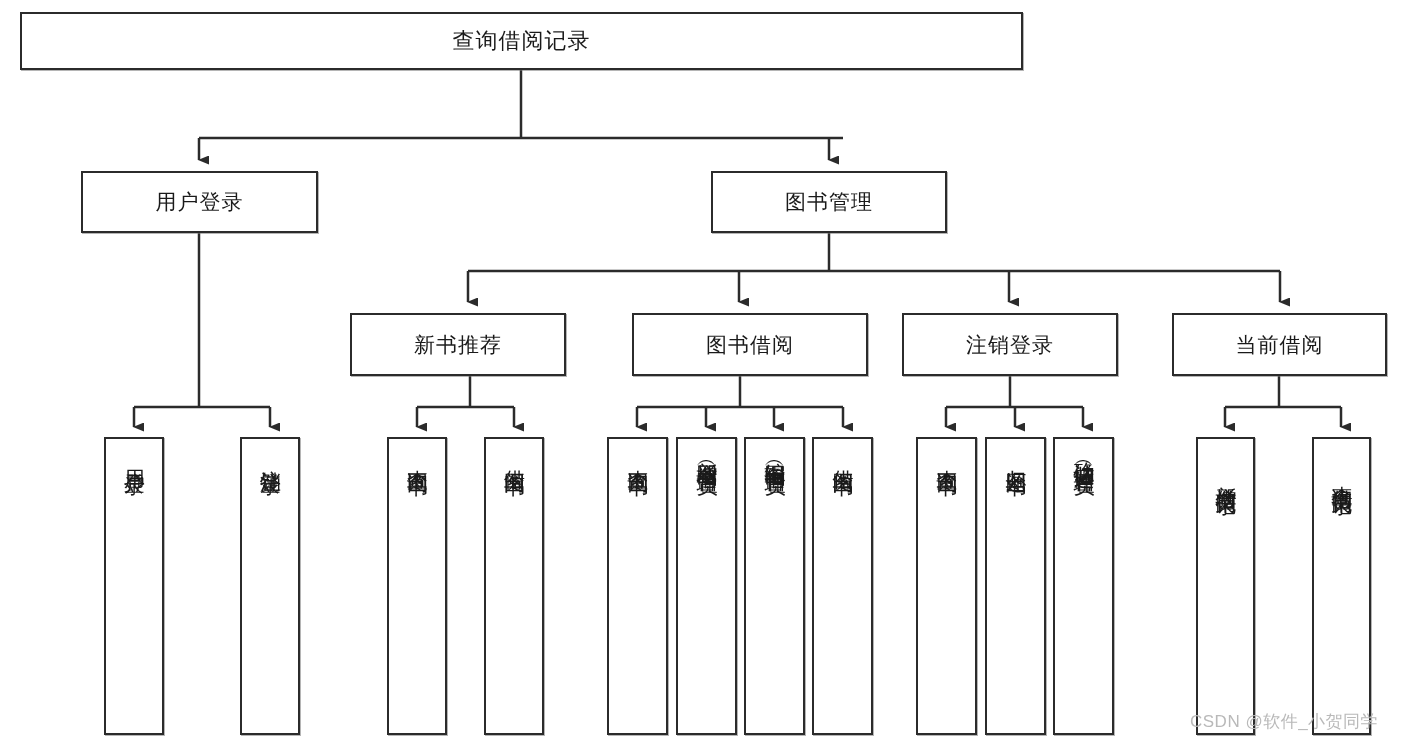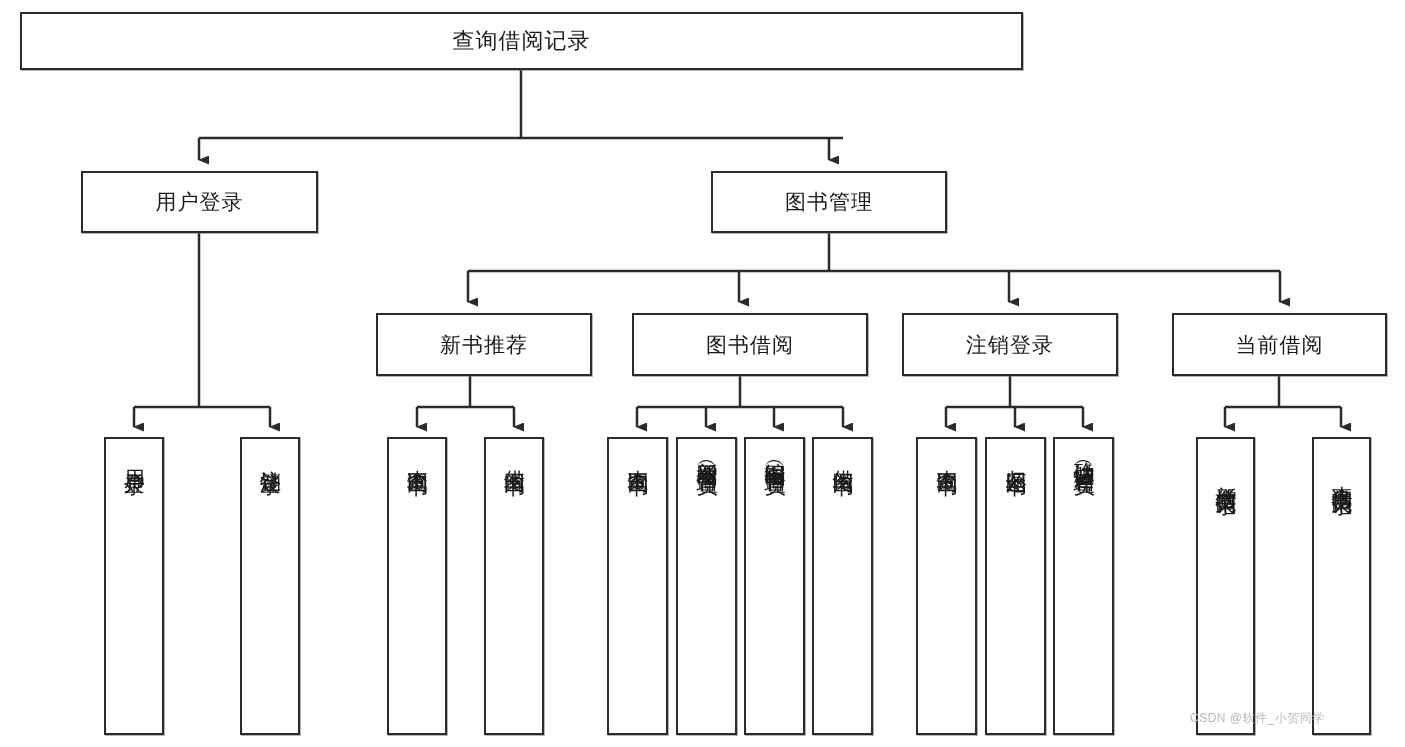--- a/index.html
+++ b/index.html
@@ -53,21 +53,21 @@
     writing-mode: vertical-rl;
     text-orientation: upright;
     font-size: 21px;
     line-height: 1.28;
     letter-spacing: 2px;
     white-space: nowrap;
     color: #1a1a1a;
   }
   .watermark {
     position: absolute;
-    font-size: 12px;
+    font-size: 17px;
     color: #b9b9b9;
     white-space: nowrap;
     letter-spacing: 0.5px;
     text-align: right;
   }
 </style>
 </head>
 <body>
 
 <div id="canvas">
@@ -126,21 +126,21 @@
     <span>查询借阅记录</span>
   </div>
 
   <div class="node node-h" style="left:81px; top:171px; width:237px; height:62px;">
     <span>用户登录</span>
   </div>
   <div class="node node-h" style="left:711px; top:171px; width:236px; height:62px;">
     <span>图书管理</span>
   </div>
 
-  <div class="node node-h" style="left:376px; top:313px; width:216px; height:63px;font-family:Liberation Serif, serif;">
+  <div class="node node-h" style="left:350px; top:313px; width:216px; height:63px;font-family:Liberation Serif, serif;">
     <span>新书推荐</span>
   </div>
   <div class="node node-h" style="left:632px; top:313px; width:236px; height:63px;">
     <span>图书借阅</span>
   </div>
   <div class="node node-h" style="left:902px; top:313px; width:216px; height:63px;">
     <span>注销登录</span>
   </div>
   <div class="node node-h" style="left:1172px; top:313px; width:215px; height:63px;">
     <span>当前借阅</span>

